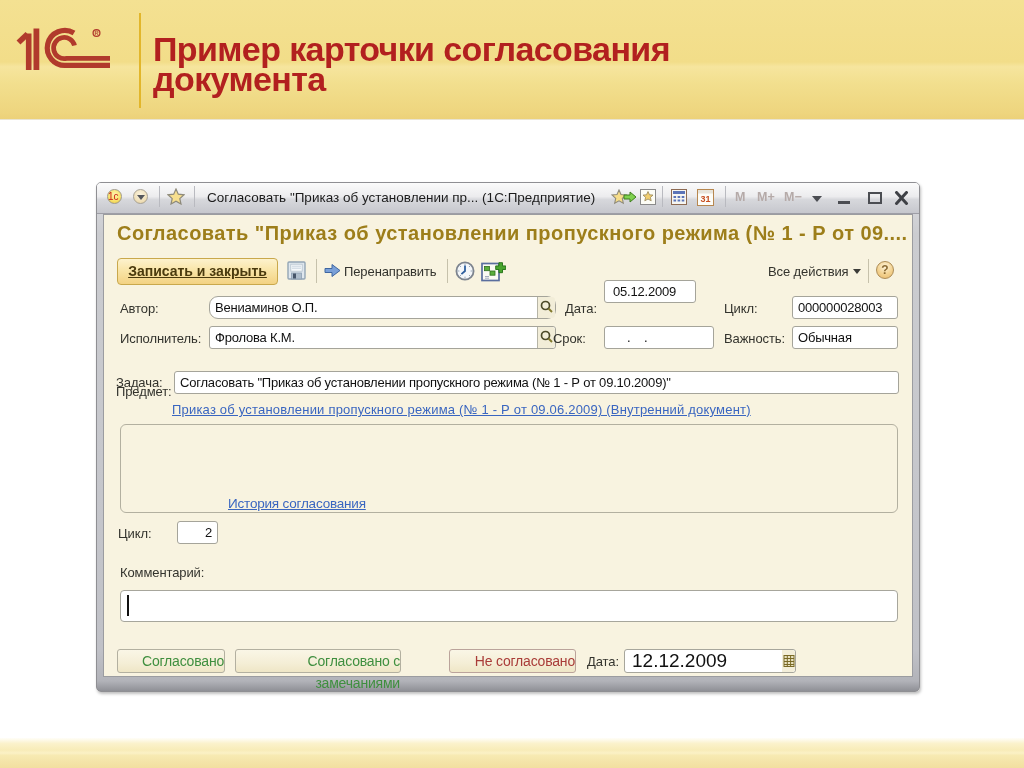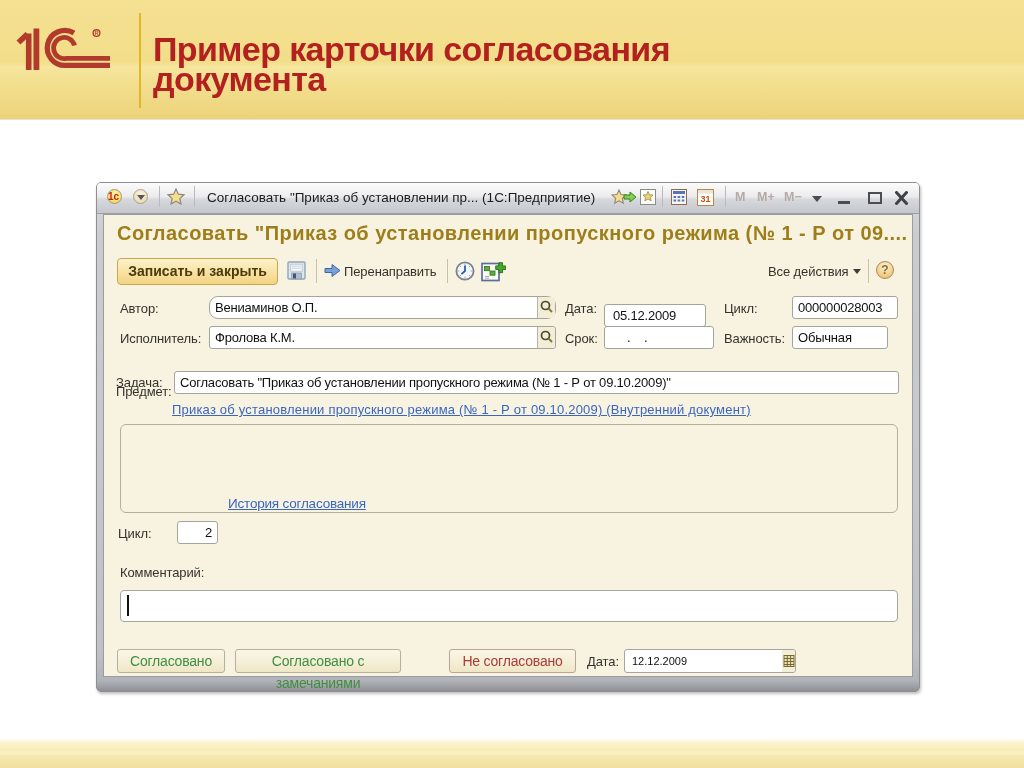--- a/index.html
+++ b/index.html
@@ -44,26 +44,26 @@
 
   .lbl { font-size:13px; color:#33332d; letter-spacing:-0.1px; white-space:nowrap; }
   .inp { position:absolute; background:#fff; border:1px solid #a5a49a; border-radius:3px;
     font-size:13px; letter-spacing:-0.2px; color:#111; padding:0 0 0 5px; line-height:21px; height:23px; }
   .link { position:absolute; font-size:13px; letter-spacing:-0.2px; color:#3a66c0; text-decoration:underline; white-space:nowrap; }
 
   
   #btnsave { left:117px; top:258px; width:161px; height:27px; border-radius:4px;
     background:linear-gradient(180deg,#fdf2cd 0%,#f9e5a8 45%,#f3d283 100%);
     border:1px solid #c9a84c; color:#4a3a0e; font-weight:bold; font-size:14px;
-    text-align:center; line-height:25px; }
+    text-align:center; line-height:25px;text-decoration:underline; }
 
   
   .bbtn { position:absolute; height:24px; border:1px solid #b3b0a0; border-radius:3px;
     background:linear-gradient(180deg,#faf6e6 0%,#f4eed6 60%,#efe6c6 100%);
-    font-size:14px; letter-spacing:-0.2px; text-align:center; line-height:22px; }
+    font-size:14px; letter-spacing:-0.2px; text-align:right; line-height:22px; }
   .green { color:#3f8f3f; }
   .red { color:#a93c38; border-color:#bba39b; }
 </style>
 </head>
 <body>
 <div id="page">
 
   <div class="abs" id="header"></div>
   <div class="abs" id="goldline"></div>
   <div class="abs" id="htitle">Пример карточки согласования<br>документа</div>
@@ -81,21 +81,21 @@
   </svg>
 
   <div class="abs" id="footer"></div>
 
   <div class="abs" id="win"></div>
   <div class="abs" id="titlebar"></div>
   <div class="abs" id="winbody"></div>
 
   <div class="abs" style="left:107px; top:189px; width:15px; height:15px; border-radius:50%;
        background:radial-gradient(circle at 50% 35%,#fdf4b0 0%,#f8e26a 60%,#e8c23f 100%);
-       border:1px solid #a09a88; color:#cb1f16; font-size:10px; font-weight:bold;
+       border:1px solid #a09a88; color:#cb1f16; font-size:10px; font-weight:normal;
        line-height:14px;">1с</div>
   <div class="abs" style="left:133px; top:189px; width:15px; height:15px; border-radius:50%;
        background:radial-gradient(circle at 50% 35%,#faf4e0 0%,#eeddb4 70%,#dfc490 100%);
        border:1px solid #a7a296;"></div>
   <div class="abs" style="left:137px; top:195px; width:0; height:0;
        border-left:4px solid transparent; border-right:4px solid transparent; border-top:5px solid #55575c;"></div>
   <div class="abs sep" style="left:159px; top:186px; height:21px;"></div>
   <svg class="abs" style="left:167px; top:188px;" width="18" height="17" viewBox="0 0 18 17">
     <path d="M9 1 L11.3 6.2 L17 6.8 L12.8 10.6 L14 16 L9 13.2 L4 16 L5.2 10.6 L1 6.8 L6.7 6.2 Z" fill="#f7df8e" stroke="#8e8a7a" stroke-width="1.2"></path>
   </svg>
@@ -181,61 +181,61 @@
 
   <div class="abs lbl" style="left:120px; top:301px;">Автор:</div>
   <div class="abs inp" style="left:209px; top:296px; width:347px;border-radius:9px;">Вениаминов О.П.</div>
   <div class="abs" style="left:537px; top:297px; width:18px; height:21px; background:#f2edd8;
        border-left:1px solid #b6b4a6; border-radius:0 3px 3px 0;"></div>
   <svg class="abs" style="left:540px; top:300px;" width="13" height="14" viewBox="0 0 13 14">
     <circle cx="5.5" cy="5.5" r="4" fill="none" stroke="#4c4a28" stroke-width="1.7"></circle>
     <path d="M8.5 8.5 L12 12" stroke="#827a2e" stroke-width="2"></path>
   </svg>
   <div class="abs lbl" style="left:565px; top:301px;">Дата:</div>
-  <div class="abs inp" style="left:604px; top:304px; width:102px;padding-left:8px;">05.12.2009</div>
+  <div class="abs inp" style="left:604px; top:280px; width:92px;padding-left:8px;">05.12.2009</div>
   <div class="abs lbl" style="left:724px; top:301px;">Цикл:</div>
   <div class="abs inp" style="left:792px; top:296px; width:106px;">000000028003</div>
 
   <div class="abs lbl" style="left:120px; top:331px;">Исполнитель:</div>
   <div class="abs inp" style="left:209px; top:326px; width:347px;">Фролова К.М.</div>
   <div class="abs" style="left:537px; top:327px; width:18px; height:21px; background:#f2edd8;
        border-left:1px solid #b6b4a6; border-radius:0 3px 3px 0;"></div>
   <svg class="abs" style="left:540px; top:330px;" width="13" height="14" viewBox="0 0 13 14">
     <circle cx="5.5" cy="5.5" r="4" fill="none" stroke="#4c4a28" stroke-width="1.7"></circle>
     <path d="M8.5 8.5 L12 12" stroke="#827a2e" stroke-width="2"></path>
   </svg>
-  <div class="abs lbl" style="left:565px; top:331px;">Срок:</div>
+  <div class="abs lbl" style="left:553px; top:331px;">Срок:</div>
   <div class="abs inp" style="left:604px; top:326px; width:110px;">&nbsp;&nbsp;&nbsp;&nbsp;&nbsp;.&nbsp;&nbsp;&nbsp;&nbsp;.</div>
   <div class="abs lbl" style="left:724px; top:331px;">Важность:</div>
-  <div class="abs inp" style="left:792px; top:326px; width:96px;">Обычная</div>
+  <div class="abs inp" style="left:792px; top:326px; width:106px;">Обычная</div>
 
   <div class="abs lbl" style="left:116px; top:375px;">Задача:</div>
   <div class="abs inp" style="left:174px; top:371px; width:725px;">Согласовать "Приказ об установлении пропускного режима (№ 1 - Р от 09.10.2009)"</div>
 
   <div class="abs lbl" style="left:116px; top:384px;">Предмет:</div>
-  <div class="abs link" style="left:172px; top:402px; letter-spacing:0.2px;">Приказ об установлении пропускного режима (№ 1 - Р от 09.10.2009) (Внутренний документ)</div>
+  <div class="abs link" style="left:172px; top:402px; letter-spacing:0.2px;">Приказ об установлении пропускного режима (№ 1 - Р от 09.06.2009) (Внутренний документ)</div>
 
   <div class="abs" style="left:120px; top:424px; width:778px; height:89px; background:#f8f3e0;
        border:1px solid #b3b0a0; border-radius:6px;"></div>
 
   <div class="abs lbl" style="left:118px; top:526px;">Цикл:</div>
   <div class="abs inp" style="left:177px; top:521px; width:41px; text-align:right; padding-right:5px;">2</div>
   <div class="abs link" style="left:228px; top:496px; font-size:13.5px;">История согласования</div>
 
   <div class="abs lbl" style="left:120px; top:565px;">Комментарий:</div>
   <div class="abs" style="left:120px; top:590px; width:778px; height:32px; background:#fff;
        border:1px solid #a7a69c; border-radius:4px;"></div>
   <div class="abs" style="left:127px; top:595px; width:1.5px; height:21px; background:#111;"></div>
 
   <div class="abs bbtn green" style="left:117px; top:649px; width:108px;">Согласовано</div>
   <div class="abs bbtn green" style="left:235px; top:649px; width:166px;">Согласовано с замечаниями</div>
   <div class="abs bbtn red" style="left:449px; top:649px; width:127px;">Не согласовано</div>
   <div class="abs lbl" style="left:587px; top:654px; font-size:13px;">Дата:</div>
   <div class="abs" style="left:624px; top:649px; width:172px; height:24px; background:#fff;
-       border:1px solid #a7a69c; border-radius:3px; font-size:11px; color:#111; padding-left:7px; line-height:22px;">12.12.2009</div>
+       border:1px solid #a7a69c; border-radius:3px; font-size:19px; color:#111; padding-left:7px; line-height:22px;">12.12.2009</div>
   <div class="abs" style="left:782px; top:650px; width:13px; height:22px; background:#f3eed9; border-radius:0 3px 3px 0;"></div>
   <svg class="abs" style="left:783px; top:654px;" width="12" height="14" viewBox="0 0 12 14">
     <g stroke="#7a6a26" stroke-width="1">
       <rect x="1" y="1.5" width="10" height="11" fill="#e9e2c2"></rect>
       <path d="M1 4.5 h10 M1 7.5 h10 M1 10.5 h10 M4.3 1.5 v11 M7.6 1.5 v11"></path>
     </g>
   </svg>
 </div>
 
 </body></html>

